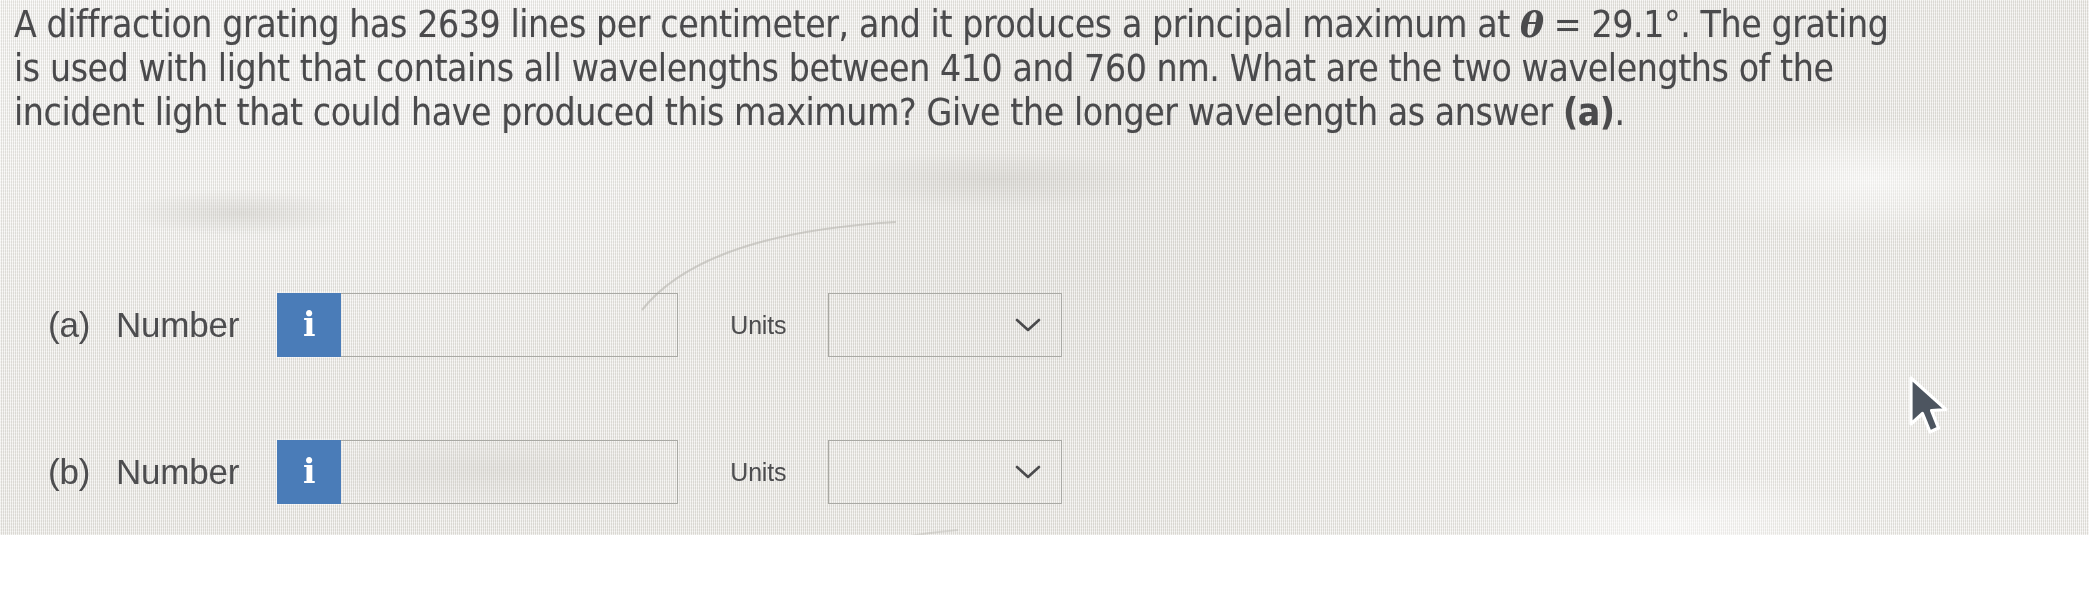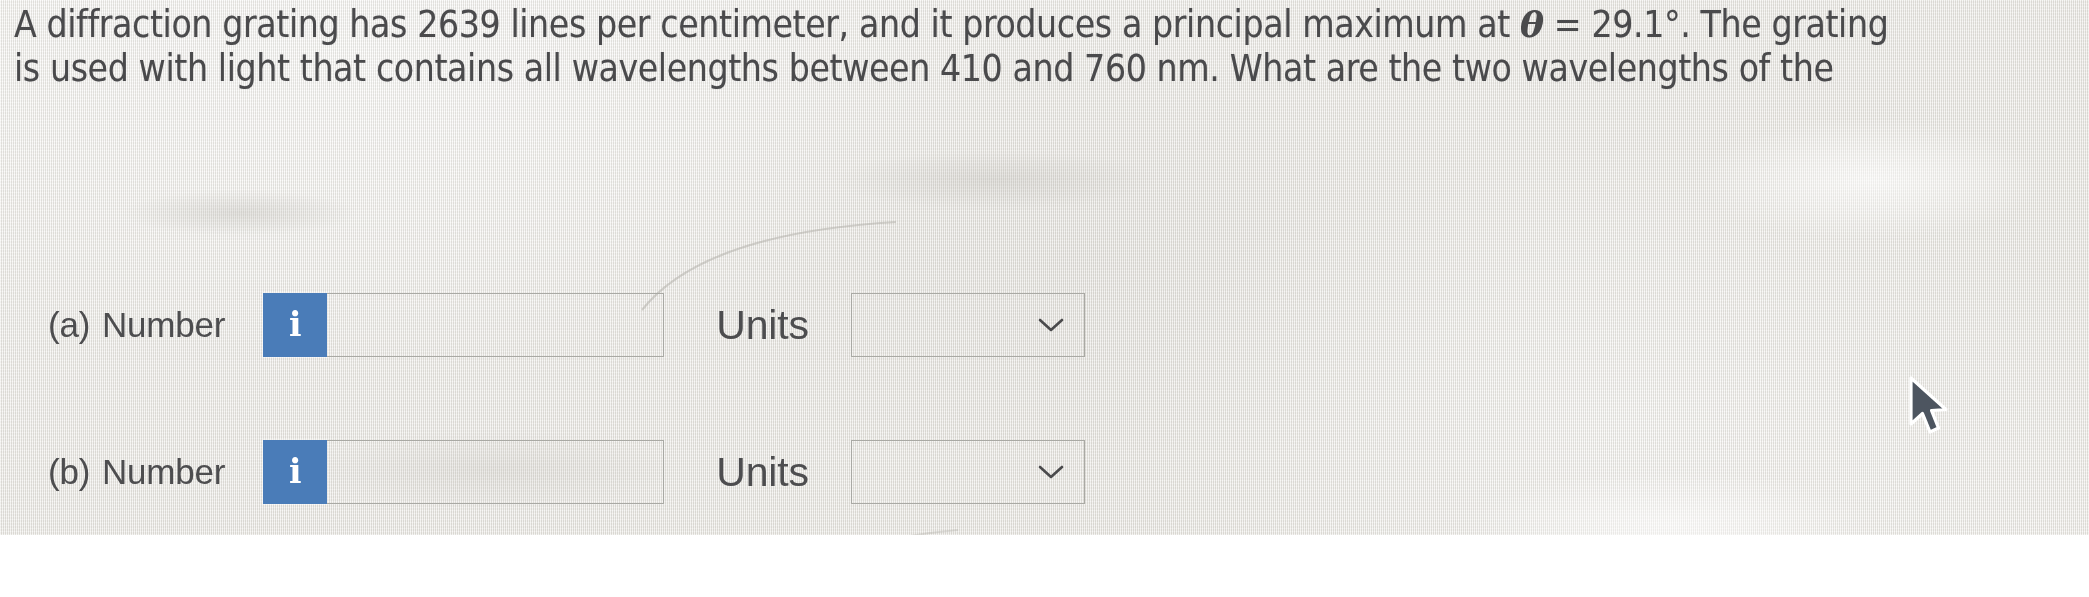--- a/index.html
+++ b/index.html
@@ -87,21 +87,21 @@
     text-align: left;
     padding-left: 48px;
     box-sizing: border-box;
     font-size: 35px;
     color: #4d4d4f;
     font-family: "Liberation Sans", sans-serif;
     letter-spacing: -0.2px;
   }
 
   .row-label {
-    margin-left: 30px;
+    margin-left: 44px;
     font-size: 35px;
     color: #4d4d4f;
     font-family: "Liberation Sans", sans-serif;
     letter-spacing: -0.2px;
     white-space: nowrap;
   }
 
   .number-group {
     display: flex;
     align-items: stretch;
@@ -136,21 +136,21 @@
     border-left: none;
     outline: none;
     font-size: 30px;
     color: #3d3d3f;
     padding: 0 10px;
     font-family: "Liberation Sans", sans-serif;
   }
 
   .units-label {
     margin-left: 52px;
-    font-size: 41px;
+    font-size: 25px;
     color: #4d4d4f;
     font-family: "Liberation Sans", sans-serif;
     letter-spacing: -0.2px;
   }
 
   .units-select {
     position: relative;
     margin-left: 42px;
     width: 234px;
     height: 64px;
@@ -201,20 +201,21 @@
   <svg class="pencil-arc" style="left:640px; top:218px;" width="260" height="95" viewBox="0 0 260 95">
     <path d="M2 92 C 40 44, 120 12, 256 4" fill="none" stroke="#b4b2ac" stroke-width="2.2"></path>
   </svg>
   <svg class="pencil-arc" style="left:760px; top:528px; opacity:0.4;" width="200" height="60" viewBox="0 0 200 60">
     <path d="M2 54 C 50 26, 130 8, 198 2" fill="none" stroke="#b8b6b0" stroke-width="2"></path>
   </svg>
 
   <div class="question">
     <span class="line"><span>A diffraction grating has 2639 lines per centimeter, and it produces a principal maximum at </span><i class="theta">θ</i><span> = 29.1°. The grating</span></span>
     <span class="line">is used with light that contains all wavelengths between 410 and 760 nm. What are the two wavelengths of the</span>
+    <span class="line"><span>incident light that could have produced this maximum? Give the longer wavelength as answer </span><b class="bold">(a)</b><span>.</span></span>
   </div>
 
   <div class="answer-row" id="row-a">
     <div class="row-letter">(a)</div>
     <div class="row-label">Number</div>
 
     <div class="number-group">
       <div class="info-btn">i</div>
       <input class="number-input" type="text" value="" style="">
     </div>

